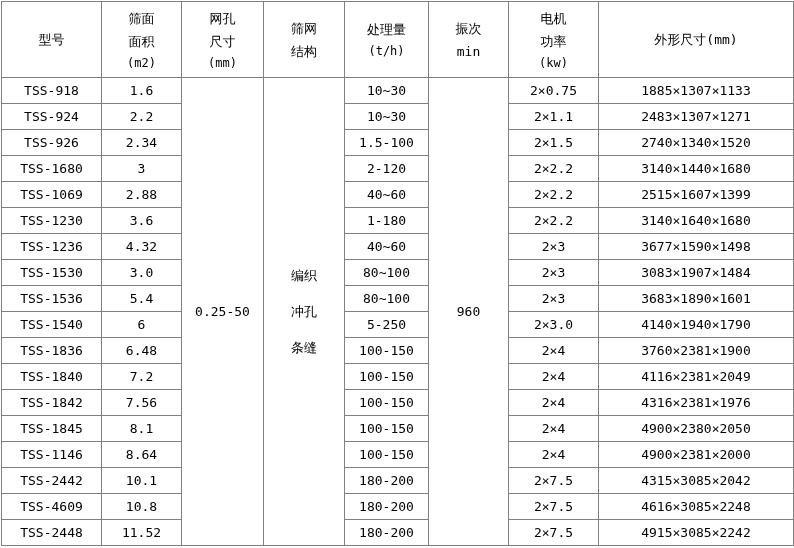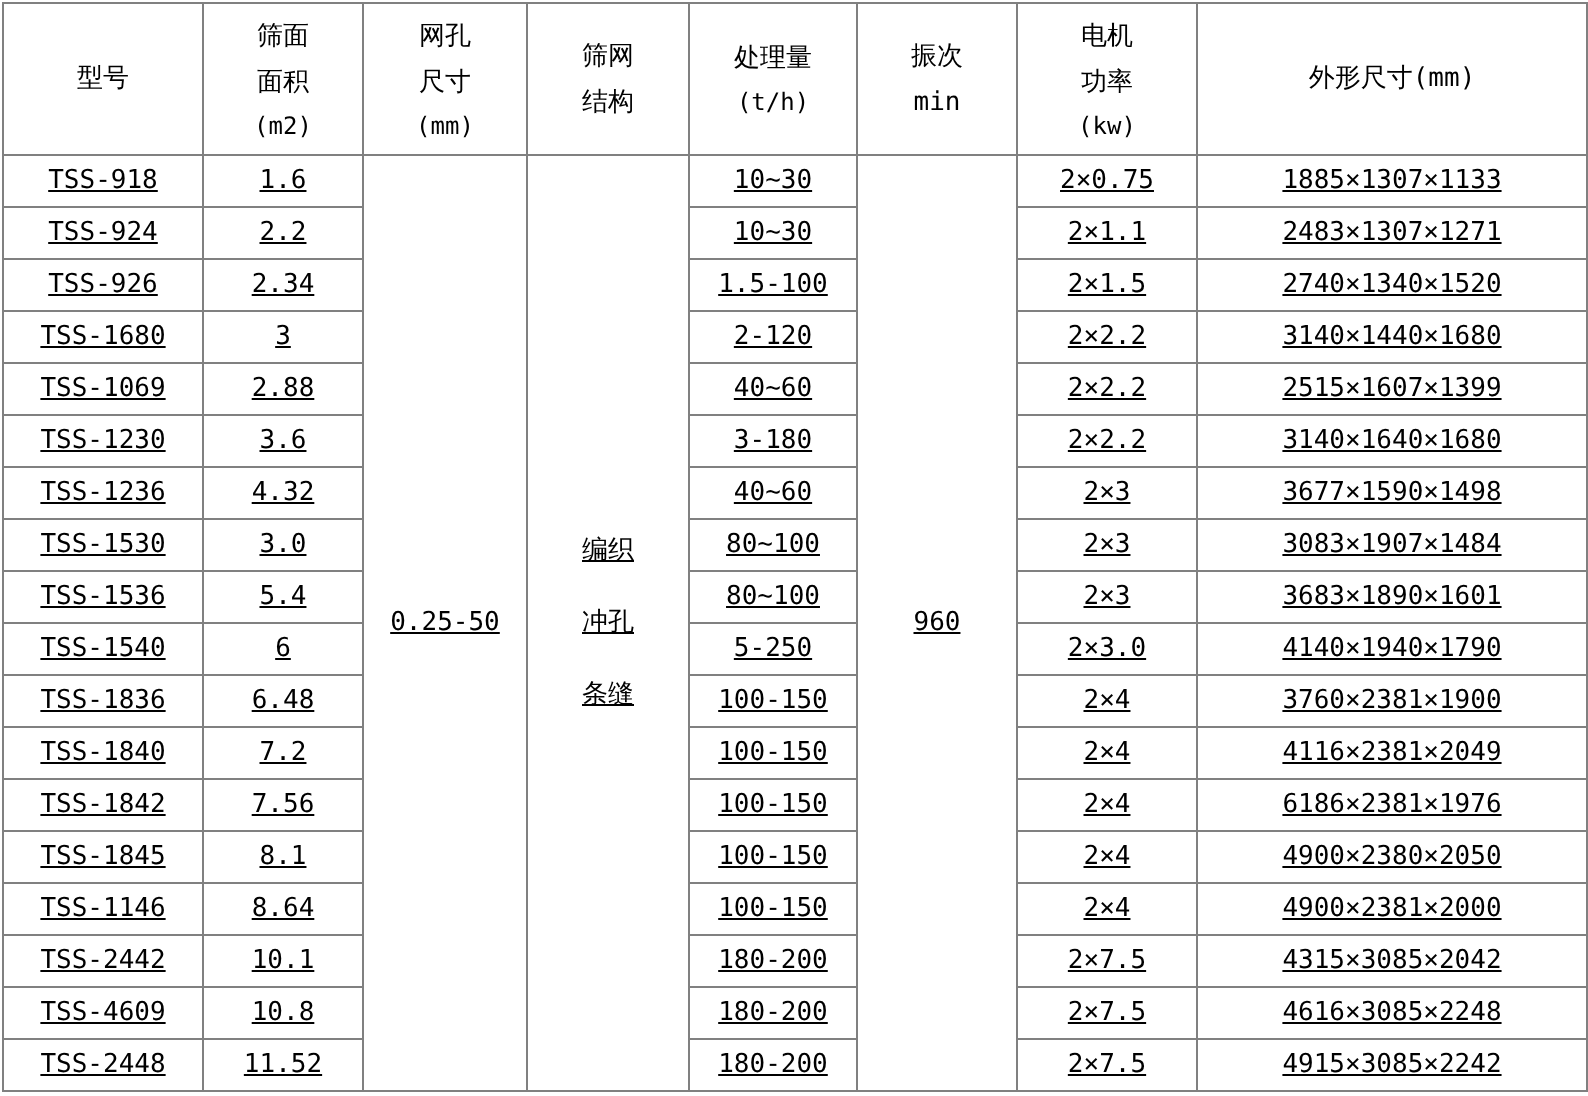--- a/index.html
+++ b/index.html
@@ -26,21 +26,21 @@
     text-align: center;
     vertical-align: middle;
     font-weight: normal;
     font-size: 13px;
     padding: 0;
     overflow: hidden;
     white-space: nowrap;
     background: #ffffff;
   }
   thead tr { height: 76px; }
-  tbody tr { height: 26px; text-decoration: underline; }
+  tbody tr { height: 26px; }
   .hline { line-height: 23px; font-size: 13px; }
   .hline.unit { font-size: 12px; line-height: 20px; }
   .sline { line-height: 36px; font-size: 13px; }
 </style>
 </head>
 <body>
 
 <table class="spec">
   <colgroup id="colgroup">
       <col style="width: 100px;">
@@ -128,21 +128,21 @@
       <tr>
         <td>TSS-1069</td>
         <td>2.88</td>
         <td>40~60</td>
         <td>2×2.2</td>
         <td>2515×1607×1399</td>
       </tr>
       <tr>
         <td>TSS-1230</td>
         <td>3.6</td>
-        <td>3-180</td>
+        <td>1-180</td>
         <td>2×2.2</td>
         <td>3140×1640×1680</td>
       </tr>
       <tr>
         <td>TSS-1236</td>
         <td>4.32</td>
         <td>40~60</td>
         <td>2×3</td>
         <td>3677×1590×1498</td>
       </tr>
@@ -179,21 +179,21 @@
         <td>7.2</td>
         <td>100-150</td>
         <td>2×4</td>
         <td>4116×2381×2049</td>
       </tr>
       <tr>
         <td>TSS-1842</td>
         <td>7.56</td>
         <td>100-150</td>
         <td>2×4</td>
-        <td>6186×2381×1976</td>
+        <td>4316×2381×1976</td>
       </tr>
       <tr>
         <td>TSS-1845</td>
         <td>8.1</td>
         <td>100-150</td>
         <td>2×4</td>
         <td>4900×2380×2050</td>
       </tr>
       <tr>
         <td>TSS-1146</td>

